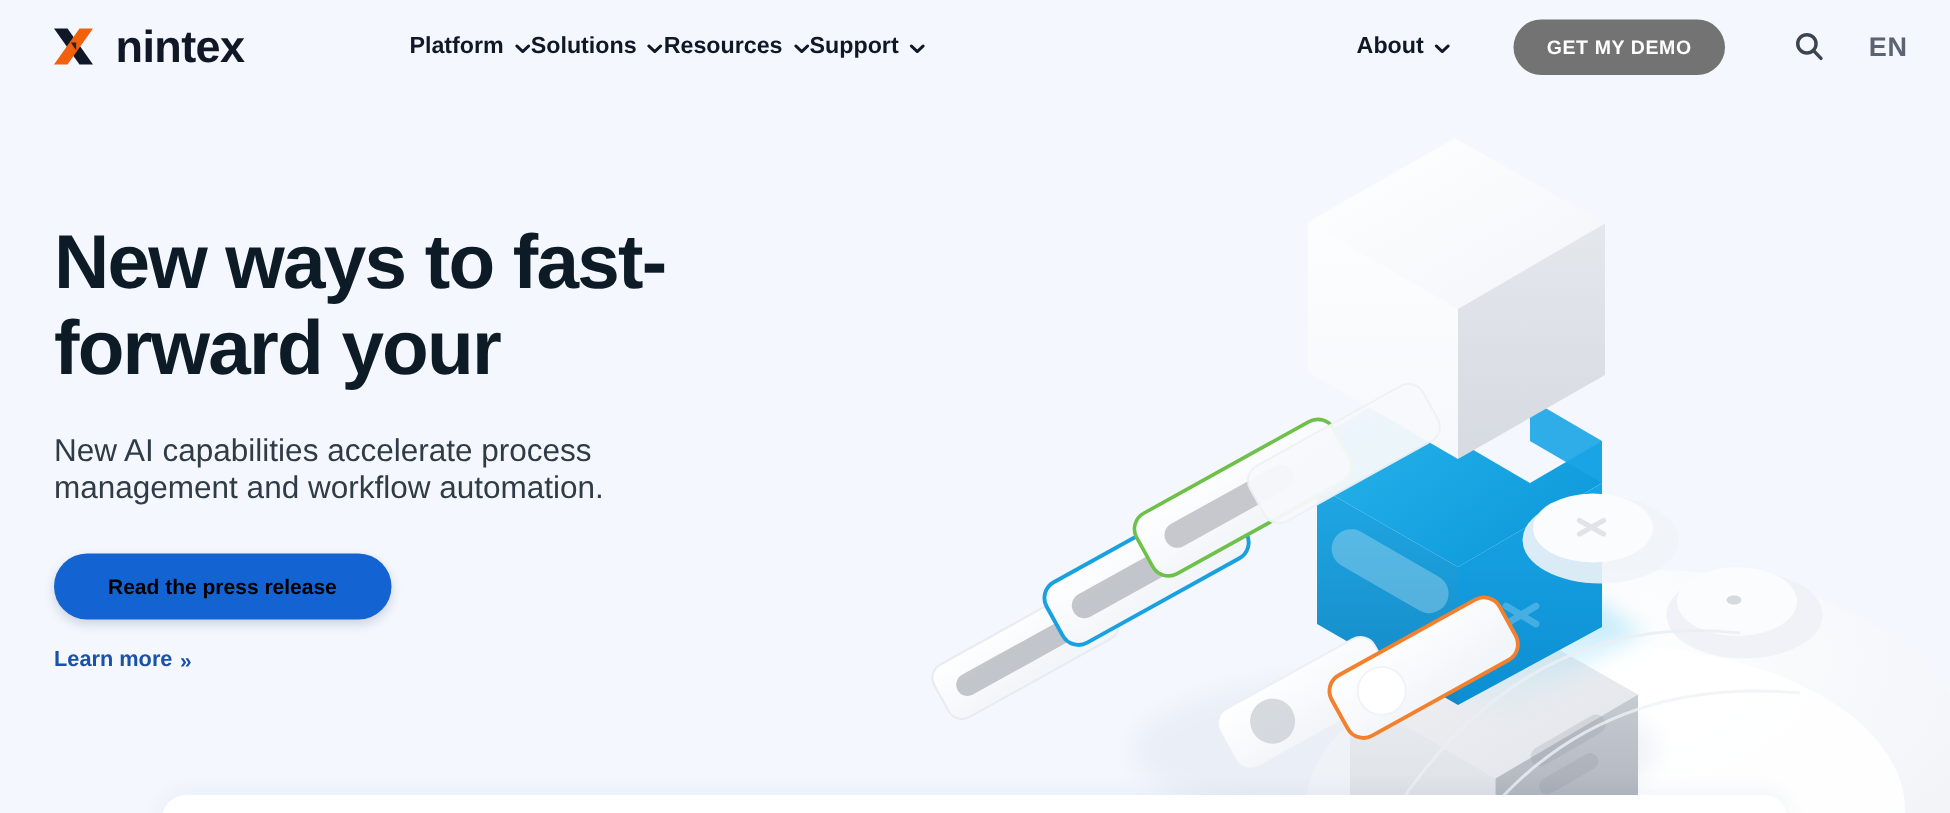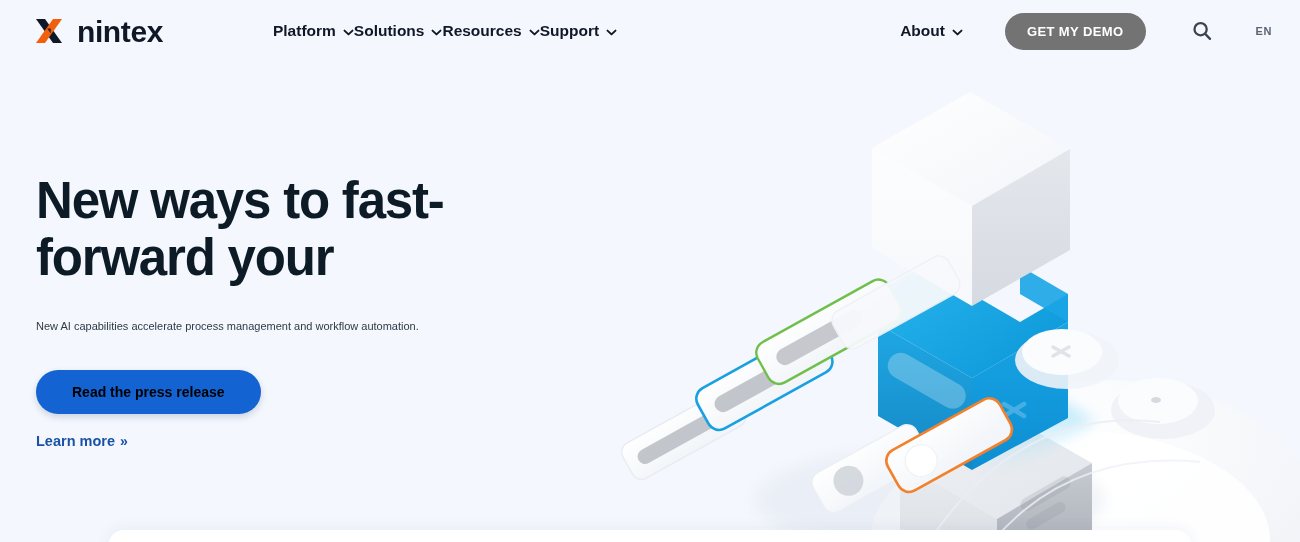--- a/index.html
+++ b/index.html
@@ -96,48 +96,48 @@
   }
 
   .search-btn {
     margin-left: 28px;
     width: 24px; height: 24px;
     display: flex; align-items: center; justify-content: center;
     cursor: pointer;
     background: none; border: none; padding: 0;
   }
   .lang-btn {
-    margin-left: 26px;
-    font-size: 11px;
+    margin-left: 12px;
+    font-size: 18px;
     font-weight: 700;
     color: #5a6473;
     letter-spacing: 0.6px;
     cursor: pointer;
     background: none; border: none;
     font-family: "Liberation Sans", sans-serif;
   }
 
   
   .hero-text {
     position: absolute;
     left: 36px;
-    top: 172px;
+    top: 146px;
     width: 520px;
     z-index: 20;
   }
   .hero-title {
     font-size: 51px;
     line-height: 57px;
     font-weight: 700;
     color: #0d1b26;
     letter-spacing: -1.2px;
   }
   .hero-sub {
     margin-top: 28px;
-    font-size: 11px;
+    font-size: 21px;
     line-height: 25px;
     color: #2f3b46;
     max-width: 450px;
   }
   .press-btn {
     margin-top: 31px;
     display: inline-block;
     background: #1463d2;
     color: #000000;
     font-size: 14px;

